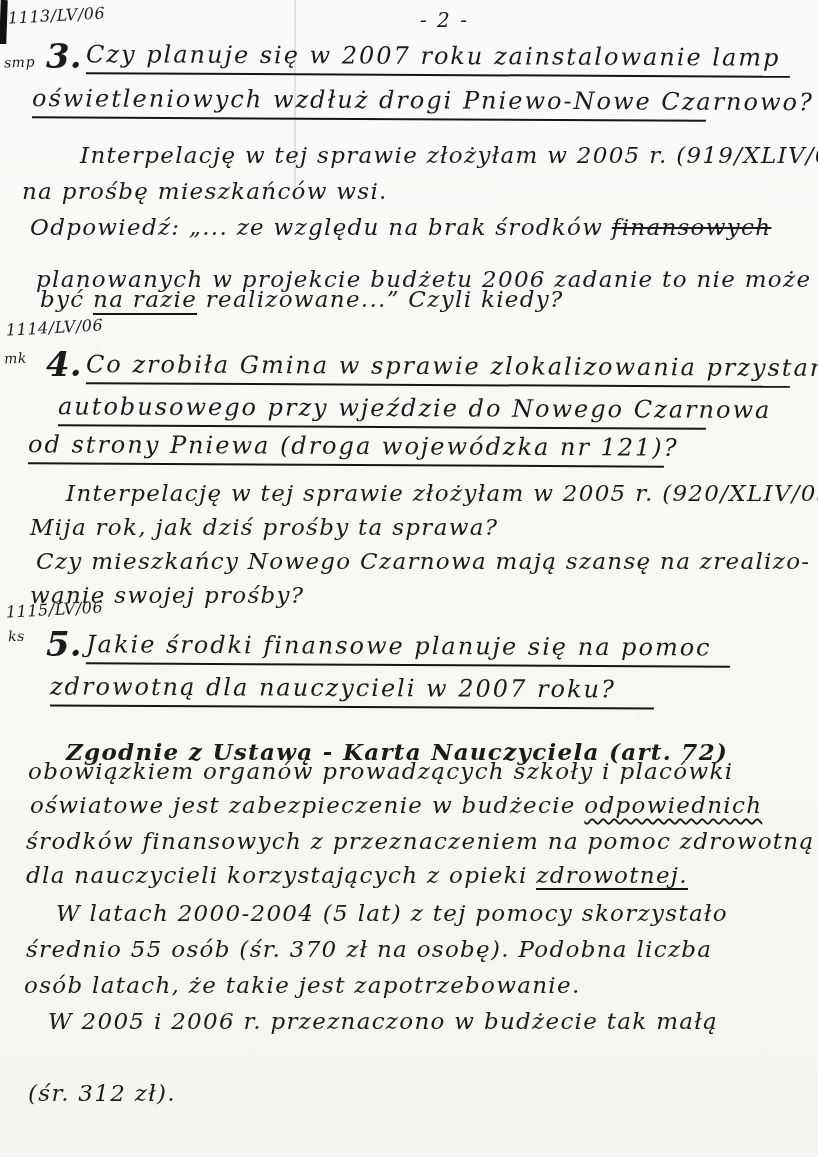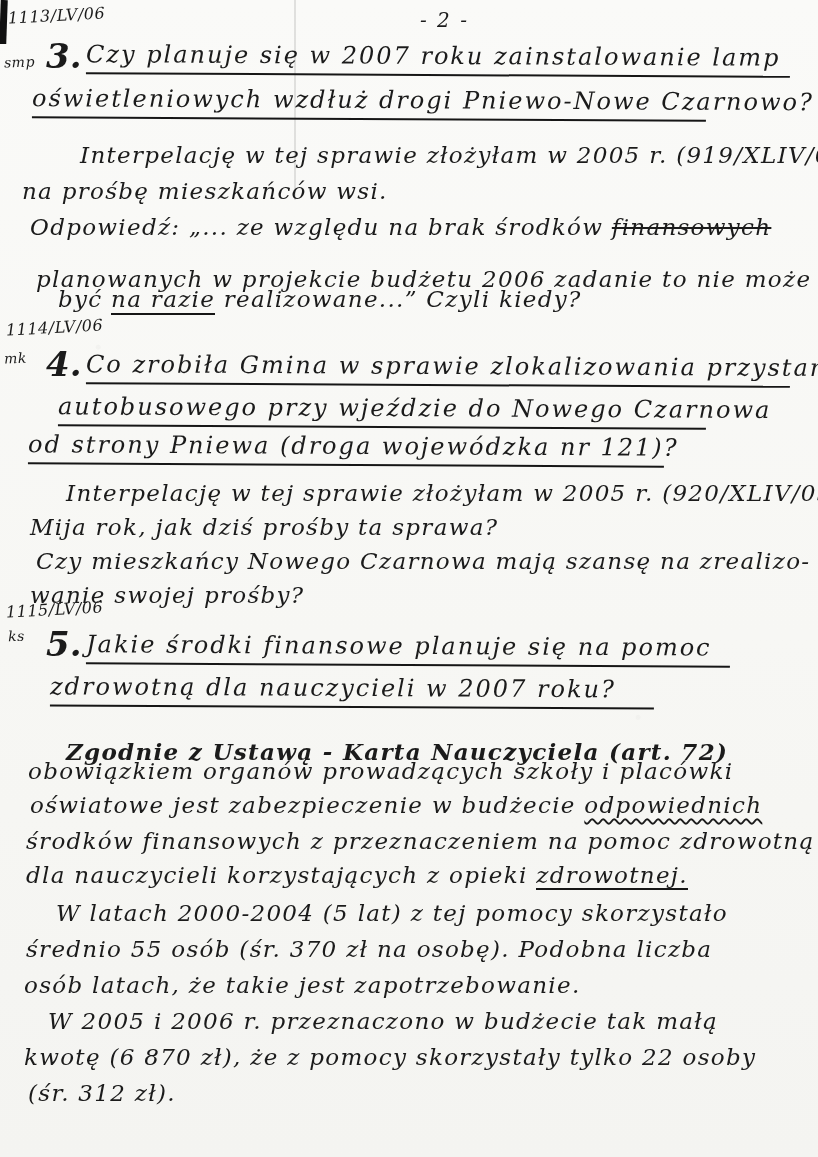--- a/index.html
+++ b/index.html
@@ -74,21 +74,21 @@
   <div class="line margin-initials" style="left:4px;top:54px;">smp</div>
 
   <div class="line qnum" style="left:46px;top:36px;">3.</div>
   <div class="line heading tilt-b" style="left:86px;top:42px;width:704px;">Czy planuje się w 2007 roku zainstalowanie lamp</div>
   <div class="line heading tilt-b" style="left:32px;top:86px;width:674px;">oświetleniowych wzdłuż drogi Pniewo-Nowe Czarnowo?</div>
 
   <div class="line" style="left:80px;top:142px;">Interpelację w tej sprawie złożyłam w 2005 r. (919/XLIV/05)</div>
   <div class="line" style="left:22px;top:178px;">na prośbę mieszkańców wsi.</div>
   <div class="line" style="left:30px;top:214px;"><span>Odpowiedź: „... ze względu na brak środków </span><span class="struck">finansowych</span></div>
   <div class="line" style="left:36px;top:250px;margin-top:16px;">planowanych w projekcie budżetu 2006 zadanie to nie może</div>
-  <div class="line" style="left:40px;top:286px;margin-left:18px;"><span>być </span><span class="emph-underline">na razie</span><span> realizowane...” Czyli kiedy?</span></div>
+  <div class="line" style="left:40px;top:286px;"><span>być </span><span class="emph-underline">na razie</span><span> realizowane...” Czyli kiedy?</span></div>
 
   <div class="line margin-ref" style="left:6px;top:318px;">1114/LV/06</div>
   <div class="line margin-initials" style="left:4px;top:350px;">mk</div>
   <div class="line qnum" style="left:46px;top:344px;">4.</div>
   <div class="line heading tilt-b" style="left:86px;top:352px;width:704px;">Co zrobiła Gmina w sprawie zlokalizowania przystanku</div>
   <div class="line heading tilt-b" style="left:58px;top:394px;width:648px;">autobusowego przy wjeździe do Nowego Czarnowa</div>
   <div class="line heading tilt-b" style="left:28px;top:432px;width:636px;">od strony Pniewa (droga wojewódzka nr 121)?</div>
 
   <div class="line" style="left:66px;top:480px;">Interpelację w tej sprawie złożyłam w 2005 r. (920/XLIV/05).</div>
   <div class="line" style="left:30px;top:514px;">Mija rok, jak dziś prośby ta sprawa?</div>
@@ -103,16 +103,15 @@
 
   <div class="line" style="left:66px;top:738px;font-weight:bold;">Zgodnie z Ustawą - Karta Nauczyciela (art. 72)</div>
   <div class="line" style="left:28px;top:758px;">obowiązkiem organów prowadzących szkoły i placówki</div>
   <div class="line" style="left:30px;top:792px;"><span>oświatowe jest zabezpieczenie w budżecie </span><span class="wavy">odpowiednich</span></div>
   <div class="line" style="left:26px;top:828px;">środków finansowych z przeznaczeniem na pomoc zdrowotną</div>
   <div class="line" style="left:26px;top:862px;"><span>dla nauczycieli korzystających z opieki </span><span class="solid-underline">zdrowotnej.</span></div>
   <div class="line" style="left:56px;top:900px;">W latach 2000-2004 (5 lat) z tej pomocy skorzystało</div>
   <div class="line" style="left:26px;top:936px;">średnio 55 osób (śr. 370 zł na osobę). Podobna liczba</div>
   <div class="line" style="left:24px;top:972px;">osób latach, że takie jest zapotrzebowanie.</div>
   <div class="line" style="left:48px;top:1008px;">W 2005 i 2006 r. przeznaczono w budżecie tak małą</div>
-  <div class="line" style="left:24px;top:1044px;">kwotę (6 870 zł), że z pomocy skorzystały tylko 22 osoby</div>
   <div class="line" style="left:28px;top:1080px;">(śr. 312 zł).</div>
 
 </div>
 
 </body></html>

